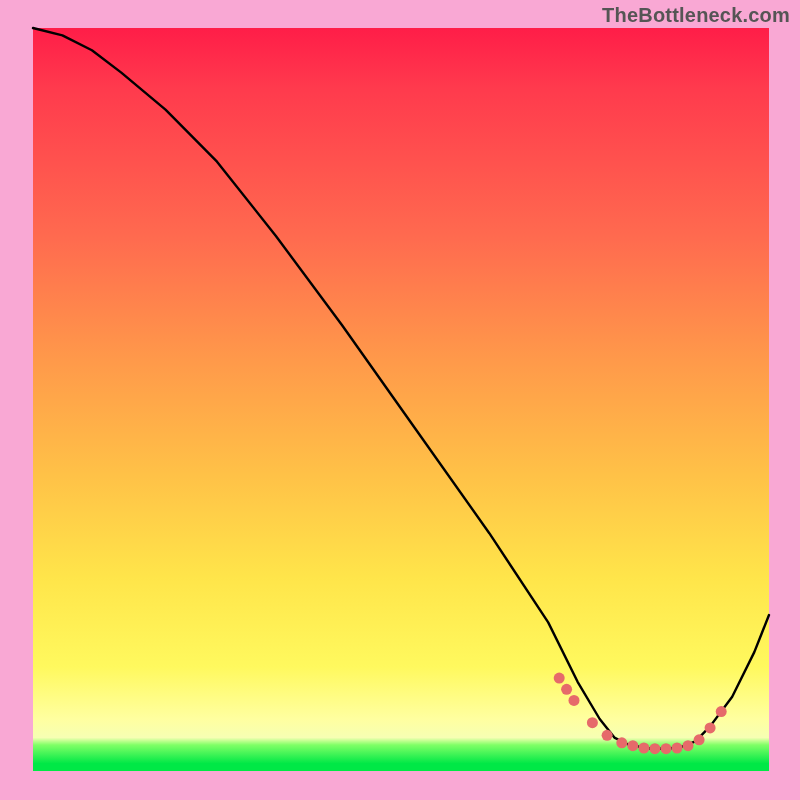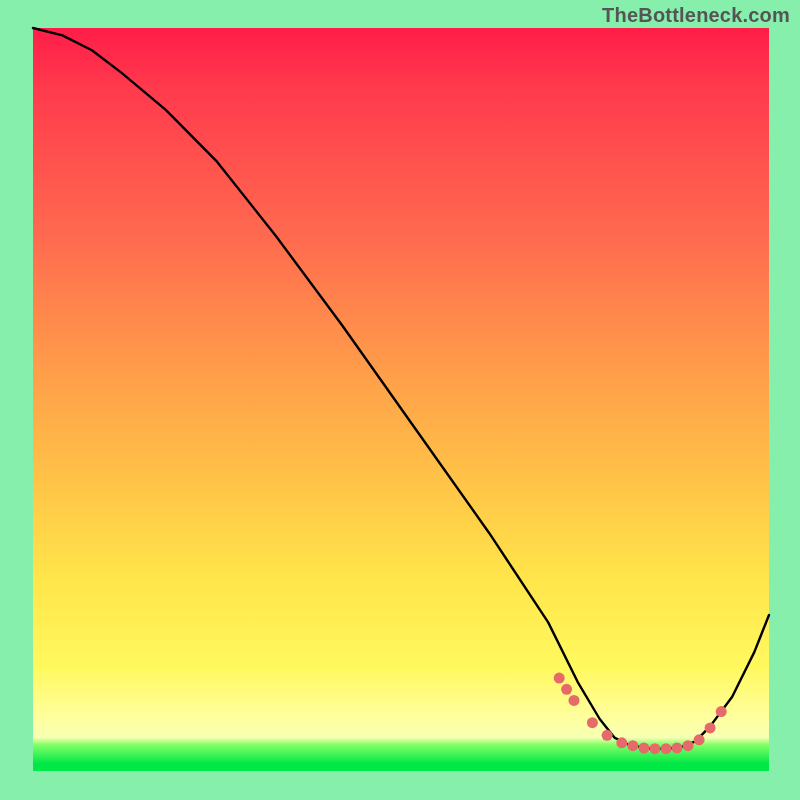--- a/index.html
+++ b/index.html
@@ -8,21 +8,21 @@
     width: 800px;
     height: 800px;
     background: #000;
     overflow: hidden;
     font-family: Arial, Helvetica, sans-serif;
   }
   .frame {
     position: relative;
     width: 800px;
     height: 800px;
-    background: #86efac;
+    background: #f9a8d4;
   }
   .watermark {
     position: absolute;
     top: 4px;
     right: 10px;
     color: #555;
     font-size: 20px;
     font-weight: 600;
     letter-spacing: 0.2px;
     z-index: 50;

